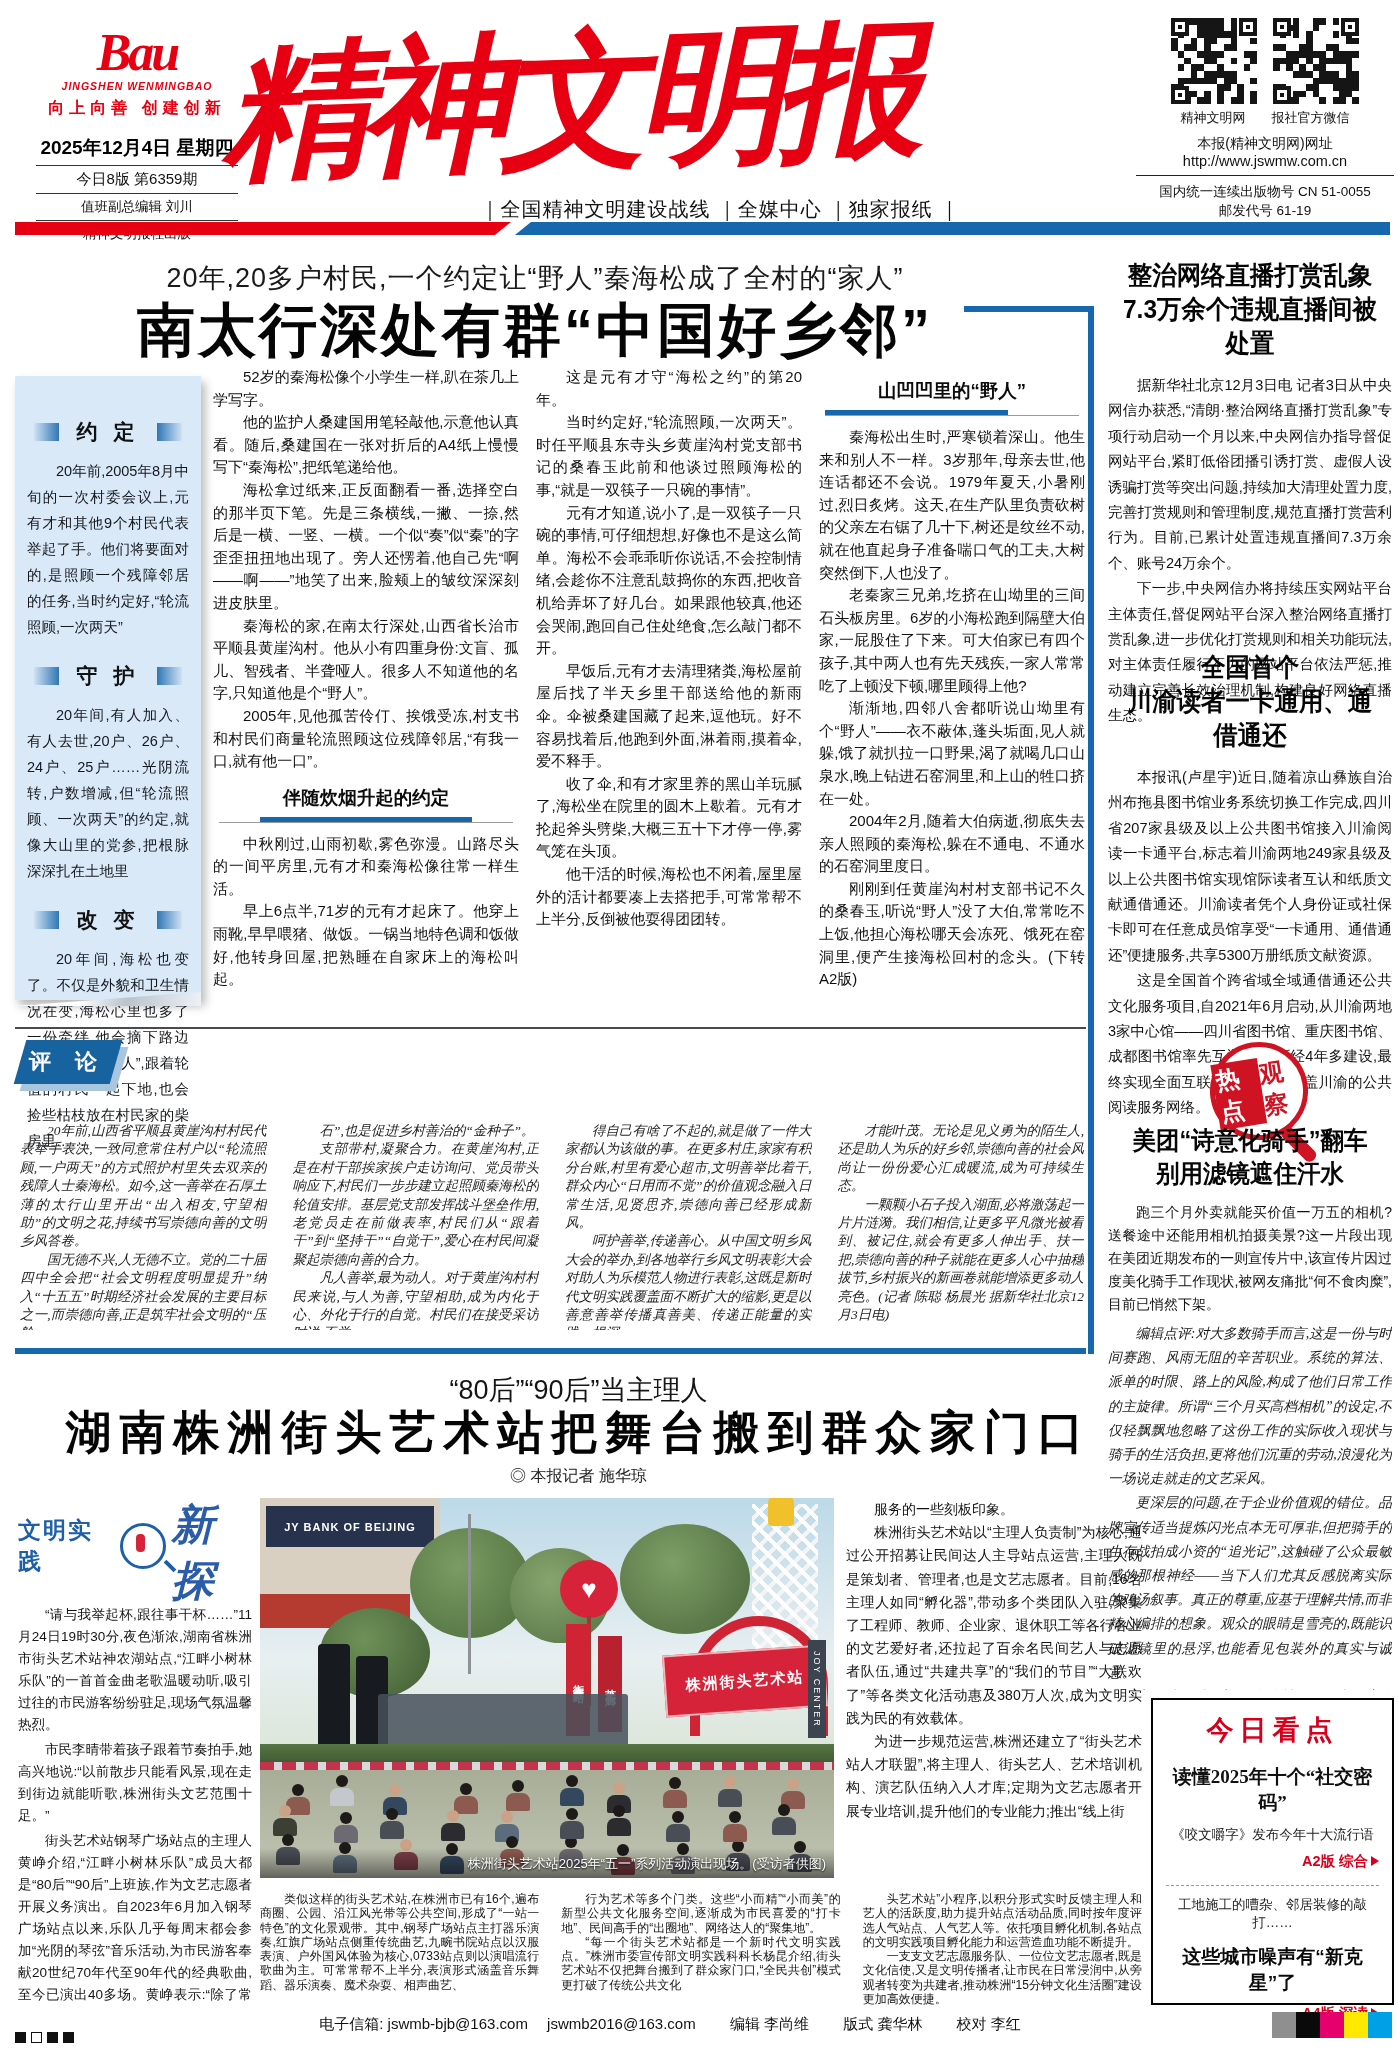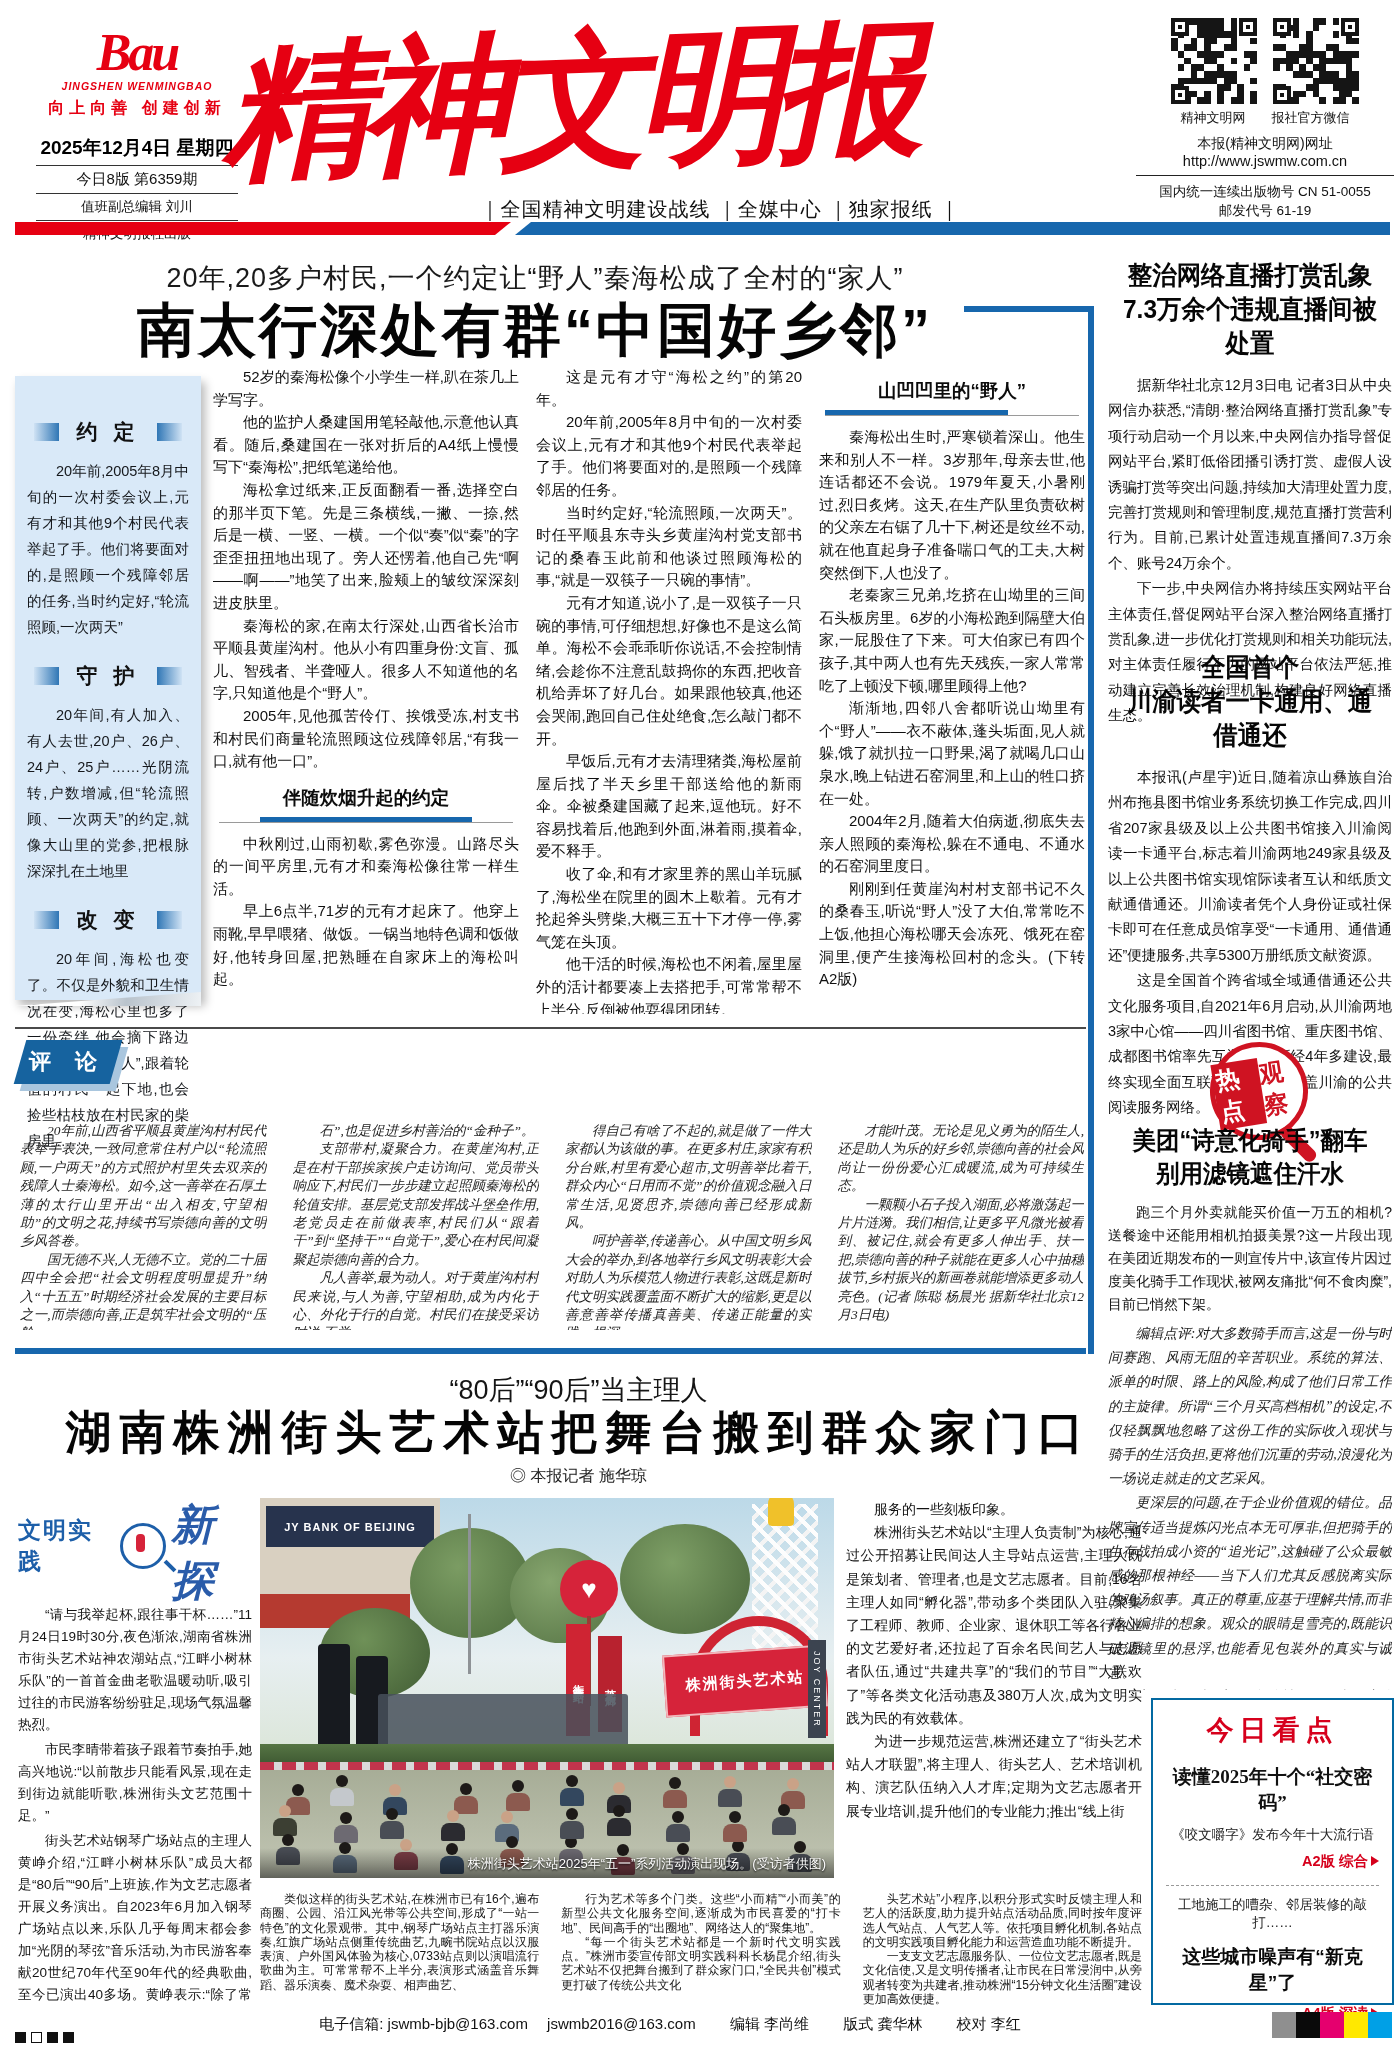--- a/index.html
+++ b/index.html
@@ -101,21 +101,21 @@
   .stamp .t2{color:#cf1322;font-size:24px;font-weight:bold;letter-spacing:1px;}
   .stamp-handle{left:1292px;top:1122px;width:13px;height:44px;background:#cf1322;border-radius:6px;transform:rotate(-45deg);}
   .rail-a3{left:1108px;top:1124px;height:566px;overflow:hidden;}
   .rail-a3 .r-head{font-size:25px;line-height:33px;}
   .r-lead{margin-top:11px;}
   .r-lead p{font-size:14px;line-height:23px;text-align:justify;text-indent:2em;}
   .r-comment{margin-top:6px;}
   .r-comment p{font-family:"Liberation Serif",serif;font-style:italic;font-size:13.8px;line-height:24.2px;
                text-align:justify;text-indent:2em;color:#1a1a1a;}
 
-  .spotlight{left:1151px;top:1698px;width:243px;height:307px;border:2px solid #0369a1;box-sizing:border-box;padding:12px 13px;}
+  .spotlight{left:1151px;top:1698px;width:243px;height:307px;border:2px solid #000000;box-sizing:border-box;padding:12px 13px;}
   .sp-title{text-align:center;font-family:"Liberation Serif",serif;font-weight:bold;font-size:27px;color:#d6001c;letter-spacing:6px;}
   .sp-t1{margin-top:16px;text-align:center;font-family:"Liberation Serif",serif;font-weight:bold;font-size:19px;color:#111;}
   .sp-s1{margin-top:10px;text-align:center;font-family:"Liberation Serif",serif;font-size:13.5px;color:#222;}
   .sp-ref{margin-top:8px;text-align:right;font-size:14.5px;color:#d6001c;font-weight:bold;}
   .sp-ref .tri{display:inline-block;width:0;height:0;border-left:8px solid #d6001c;border-top:5px solid transparent;border-bottom:5px solid transparent;margin-left:3px;}
   .sp-div{border-top:1.5px dashed #999;margin:14px 0 10px 0;}
   .sp-lead{text-align:center;font-size:13.5px;color:#222;}
   .sp-t2{margin-top:12px;text-align:center;font-weight:bold;font-size:19px;color:#0a0a0a;}
 
   
@@ -624,21 +624,20 @@
         <div class="subrule center"></div>
       </div>
       <div>
           <p>中秋刚过,山雨初歇,雾色弥漫。山路尽头的一间平房里,元有才和秦海松像往常一样生活。</p>
           <p>早上6点半,71岁的元有才起床了。他穿上雨靴,早早喂猪、做饭。一锅当地特色调和饭做好,他转身回屋,把熟睡在自家床上的海松叫起。</p>
         </div>
     </div>
     <div class="col">
       <div>
           <p>这是元有才守“海松之约”的第20年。</p>
-          <p>20年前,2005年8月中旬的一次村委会议上,元有才和其他9个村民代表举起了手。他们将要面对的,是照顾一个残障邻居的任务。</p>
           <p>当时约定好,“轮流照顾,一次两天”。时任平顺县东寺头乡黄崖沟村党支部书记的桑春玉此前和他谈过照顾海松的事,“就是一双筷子一只碗的事情”。</p>
           <p>元有才知道,说小了,是一双筷子一只碗的事情,可仔细想想,好像也不是这么简单。海松不会乖乖听你说话,不会控制情绪,会趁你不注意乱鼓捣你的东西,把收音机给弄坏了好几台。如果跟他较真,他还会哭闹,跑回自己住处绝食,怎么敲门都不开。</p>
           <p>早饭后,元有才去清理猪粪,海松屋前屋后找了半天乡里干部送给他的新雨伞。伞被桑建国藏了起来,逗他玩。好不容易找着后,他跑到外面,淋着雨,摸着伞,爱不释手。</p>
           <p>收了伞,和有才家里养的黑山羊玩腻了,海松坐在院里的圆木上歇着。元有才抡起斧头劈柴,大概三五十下才停一停,雾气笼在头顶。</p>
           <p>他干活的时候,海松也不闲着,屋里屋外的活计都要凑上去搭把手,可常常帮不上半分,反倒被他耍得团团转。</p>
         </div>
     </div>
     <div class="col">
       <div class="subhead">
         <span class="st">山凹凹里的“野人”</span>

